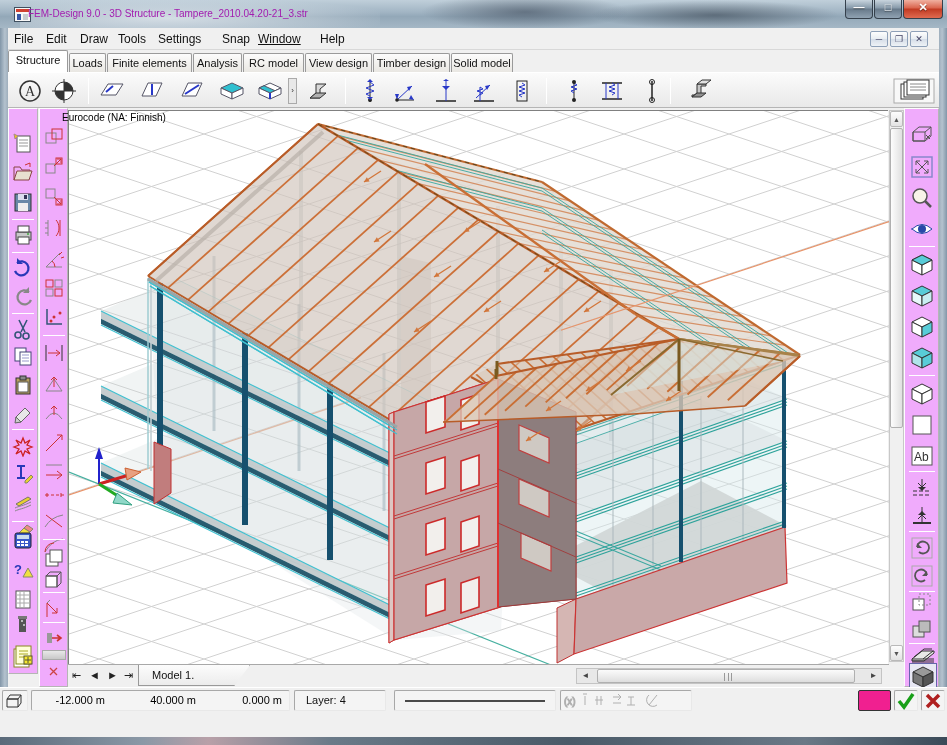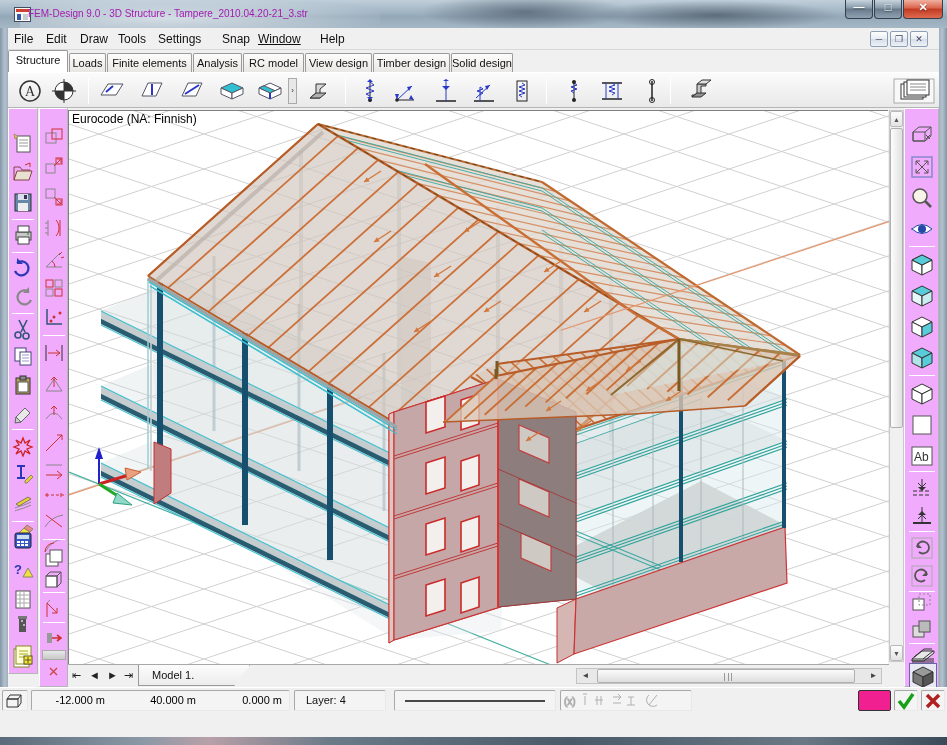--- a/index.html
+++ b/index.html
@@ -37,21 +37,21 @@
 
 .vpanel { background:#f0abfc; border:1px solid #b5b5b5; border-top:1px solid #fdfdfd; border-left:1px solid #fdfdfd; }
 #lbar1 { left:8px;  top:108px; width:30px; height:566px; }
 #lbar2 { left:39px; top:108px; width:29px; height:579px; }
 #rbar  { left:904px; top:108px; width:35px; height:579px; }
 .icon { position:absolute; }
 .isep { position:absolute; height:1px; background:#c0c0c0; border-bottom:1px solid #fff; }
 
 #canvas { left:68px; top:110px; width:820px; height:554px; background:#fff;
   border-left:1px solid #808080; border-top:1px solid #808080; }
-#euro { left:72px; top:112px; font-size:12px; color:#000; z-index:5; }
+#euro { left:62px; top:112px; font-size:10px; color:#000; z-index:5; }
 
 #vscroll { left:889px; top:110px; width:15px; height:552px; background:#f0f0f0; border:1px solid #c8c8c8; }
 .varr { position:absolute; left:0; width:13px; height:16px; background:linear-gradient(180deg,#fdfdfd,#e3e3e3); border:1px solid #b9b9b9; border-radius:2px; font-size:7px; text-align:center; line-height:15px; color:#555; }
 
 #botrow { left:68px; top:664px; width:821px; height:22px; background:#f0f0f0; border-top:1px solid #a8a8a8; }
 .navb { position:absolute; top:2px; width:15px; height:16px; font-size:11px; color:#222; text-align:center; line-height:16px; }
 #mtab { position:absolute; left:70px; top:0px; width:112px; height:21px; background:linear-gradient(180deg,#fcfcfc,#ececec);
   border:1px solid #999; border-top:none; clip-path:polygon(0 0, 100% 0, 86% 100%, 0 100%); }
 #mtabt { position:absolute; left:84px; top:4px; font-size:11px; color:#111; }
 #hscroll { position:absolute; left:508px; top:3px; width:306px; height:16px; background:#e8e8e8; border:1px solid #c4c4c4; }
@@ -105,21 +105,21 @@
     <div class="mdib" style="left:902px;">✕</div>
   </div>
 <div class="abs" id="tabrow">
     <div class="tab active" style="left:0px;width:60px;">Structure</div>
     <div class="tab" style="left:61px;width:37px;">Loads</div>
     <div class="tab" style="left:99px;width:85px;">Finite elements</div>
     <div class="tab" style="left:185px;width:49px;">Analysis</div>
     <div class="tab" style="left:235px;width:61px;">RC model</div>
     <div class="tab" style="left:297px;width:67px;">View design</div>
     <div class="tab" style="left:365px;width:77px;">Timber design</div>
-    <div class="tab" style="left:443px;width:62px;">Solid design</div>
+    <div class="tab" style="left:443px;width:62px;">Solid model</div>
   </div>
 <div class="abs" id="toolrow">
     <div class="ti" style="left:8px;"><svg width="28" height="26" viewBox="0 0 28 26">
         <circle cx="14" cy="13" r="10" fill="none" stroke="#333" stroke-width="1.5"></circle>
         <text x="14" y="18" font-size="14" text-anchor="middle" fill="#333" font-family="Liberation Serif">A</text>
       </svg></div>
     <div class="ti" style="left:42px;"><svg width="28" height="26" viewBox="0 0 28 26">
         <circle cx="14" cy="13" r="9" fill="#fff" stroke="#333"></circle>
         <path d="M14 4 A9 9 0 0 1 23 13 L14 13 Z" fill="#333"></path>
         <path d="M14 22 A9 9 0 0 1 5 13 L14 13 Z" fill="#333"></path>

